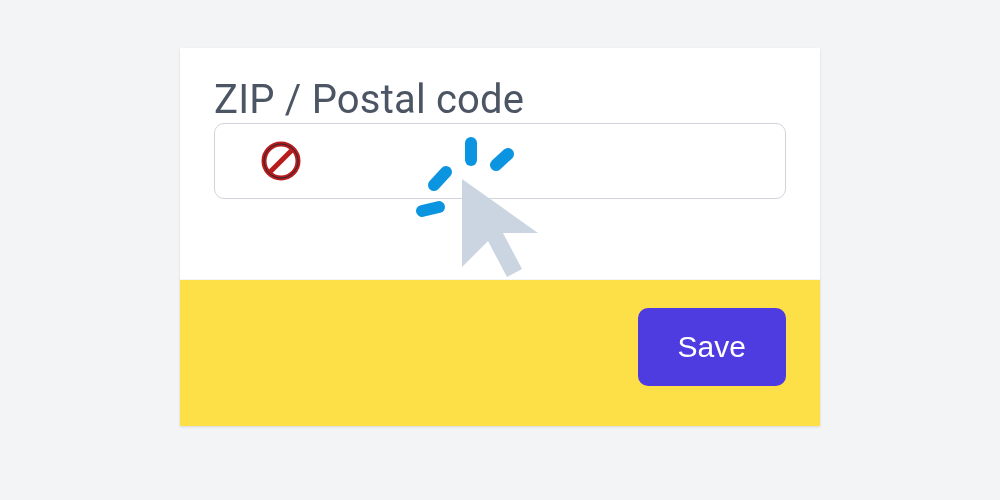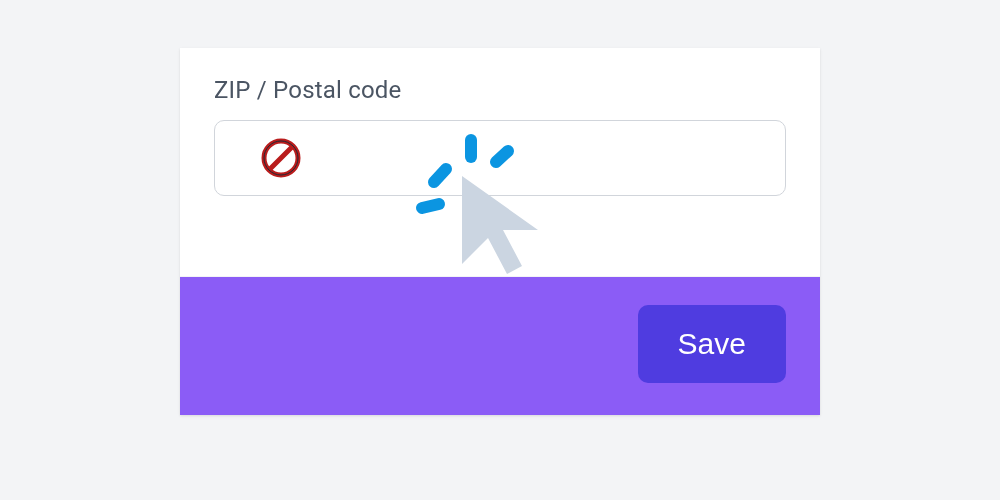--- a/index.html
+++ b/index.html
@@ -22,24 +22,23 @@
       width: 640px;
       background: #ffffff;
       box-shadow: 0 1px 3px rgba(0,0,0,0.08), 0 1px 2px rgba(0,0,0,0.04);
       position: relative;
     }
     .field-block {
       padding: 28px 34px 80px 34px;
       position: relative;
     }
     .field-label {
-      font-size: 24px;
+      font-size: 40px;
       font-weight: 400;
       color: #4b5563;
-      margin-bottom: 16px;
       letter-spacing: 0.2px;
     }
     .input-wrap {
       position: relative;
       width: 100%;
     }
     .zip-input {
       width: 100%;
       height: 76px;
       border: 1px solid #d1d5db;
@@ -62,22 +61,22 @@
     .cursor-overlay {
       position: absolute;
       left: 180px;
       top: 4px;
       width: 160px;
       height: 160px;
       pointer-events: none;
       z-index: 5;
     }
     .footer {
-      background: #8b5cf6;
-      padding: 28px 34px 32px 34px;
+      background: #fde047;
+      padding: 28px 34px 40px 34px;
       display: flex;
       justify-content: flex-end;
       border-top: 1px solid #f3f4f6;
     }
     .save-btn {
       background: #4f3ce0;
       color: #ffffff;
       border: none;
       border-radius: 10px;
       font-size: 30px;

